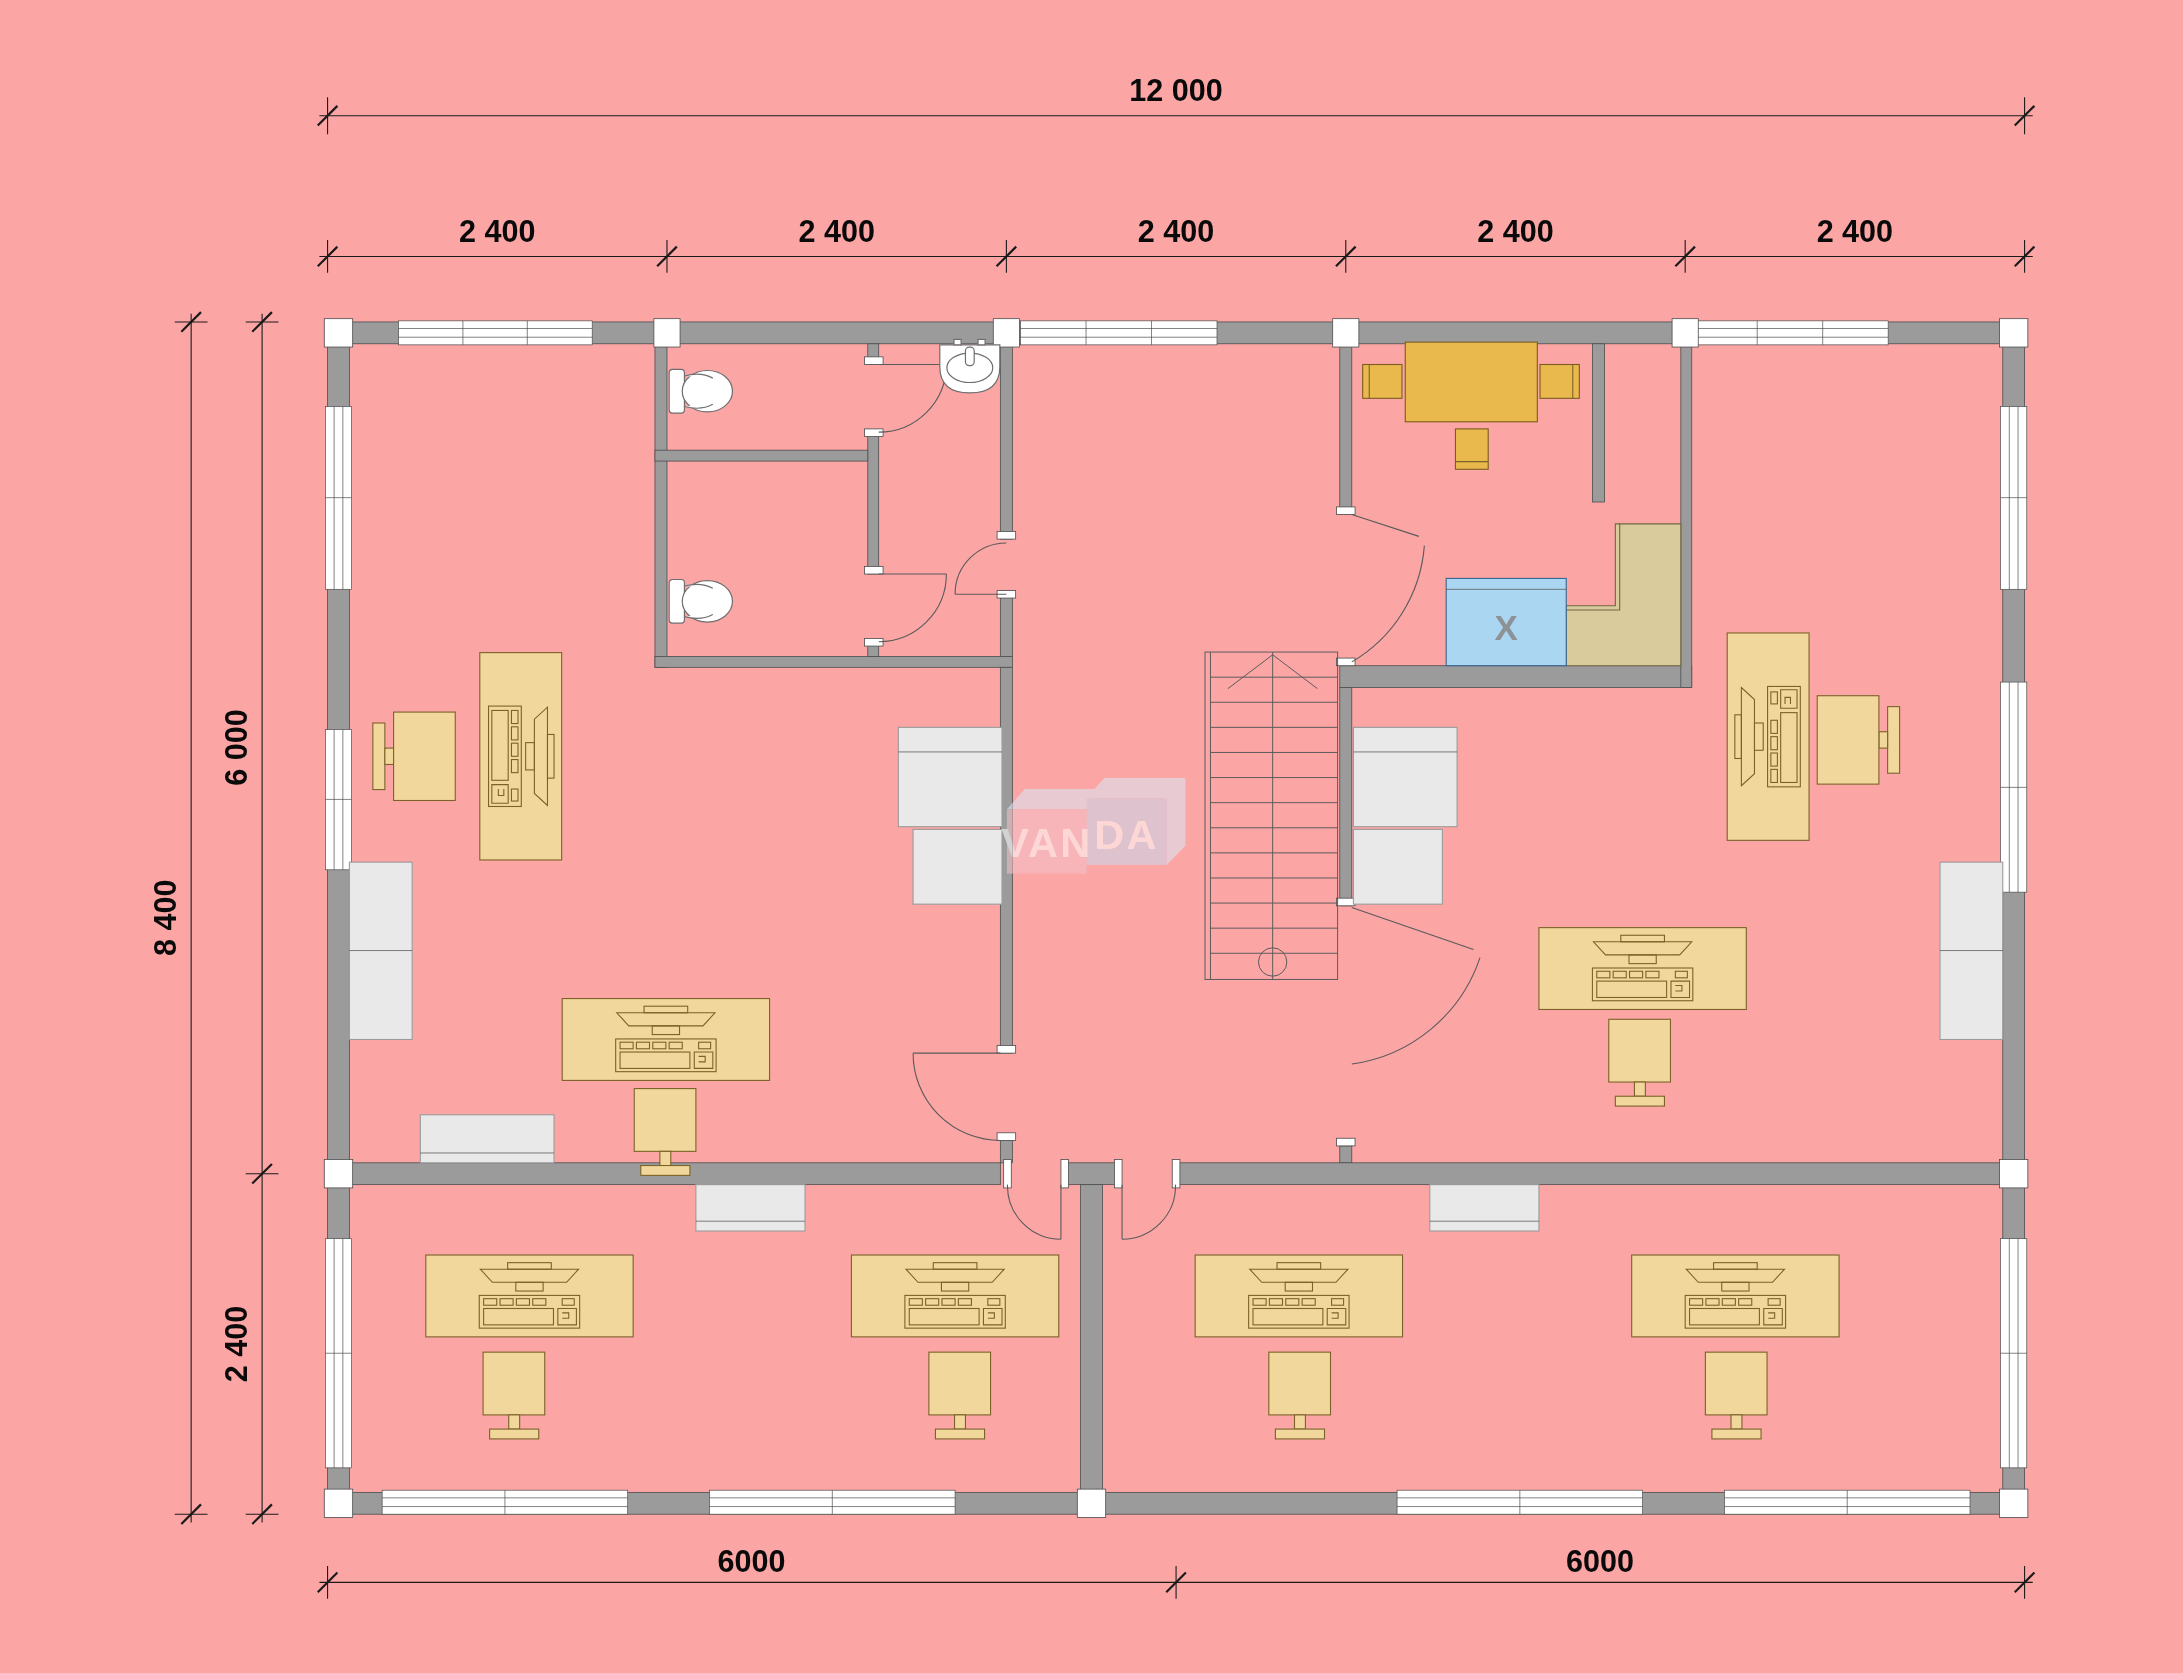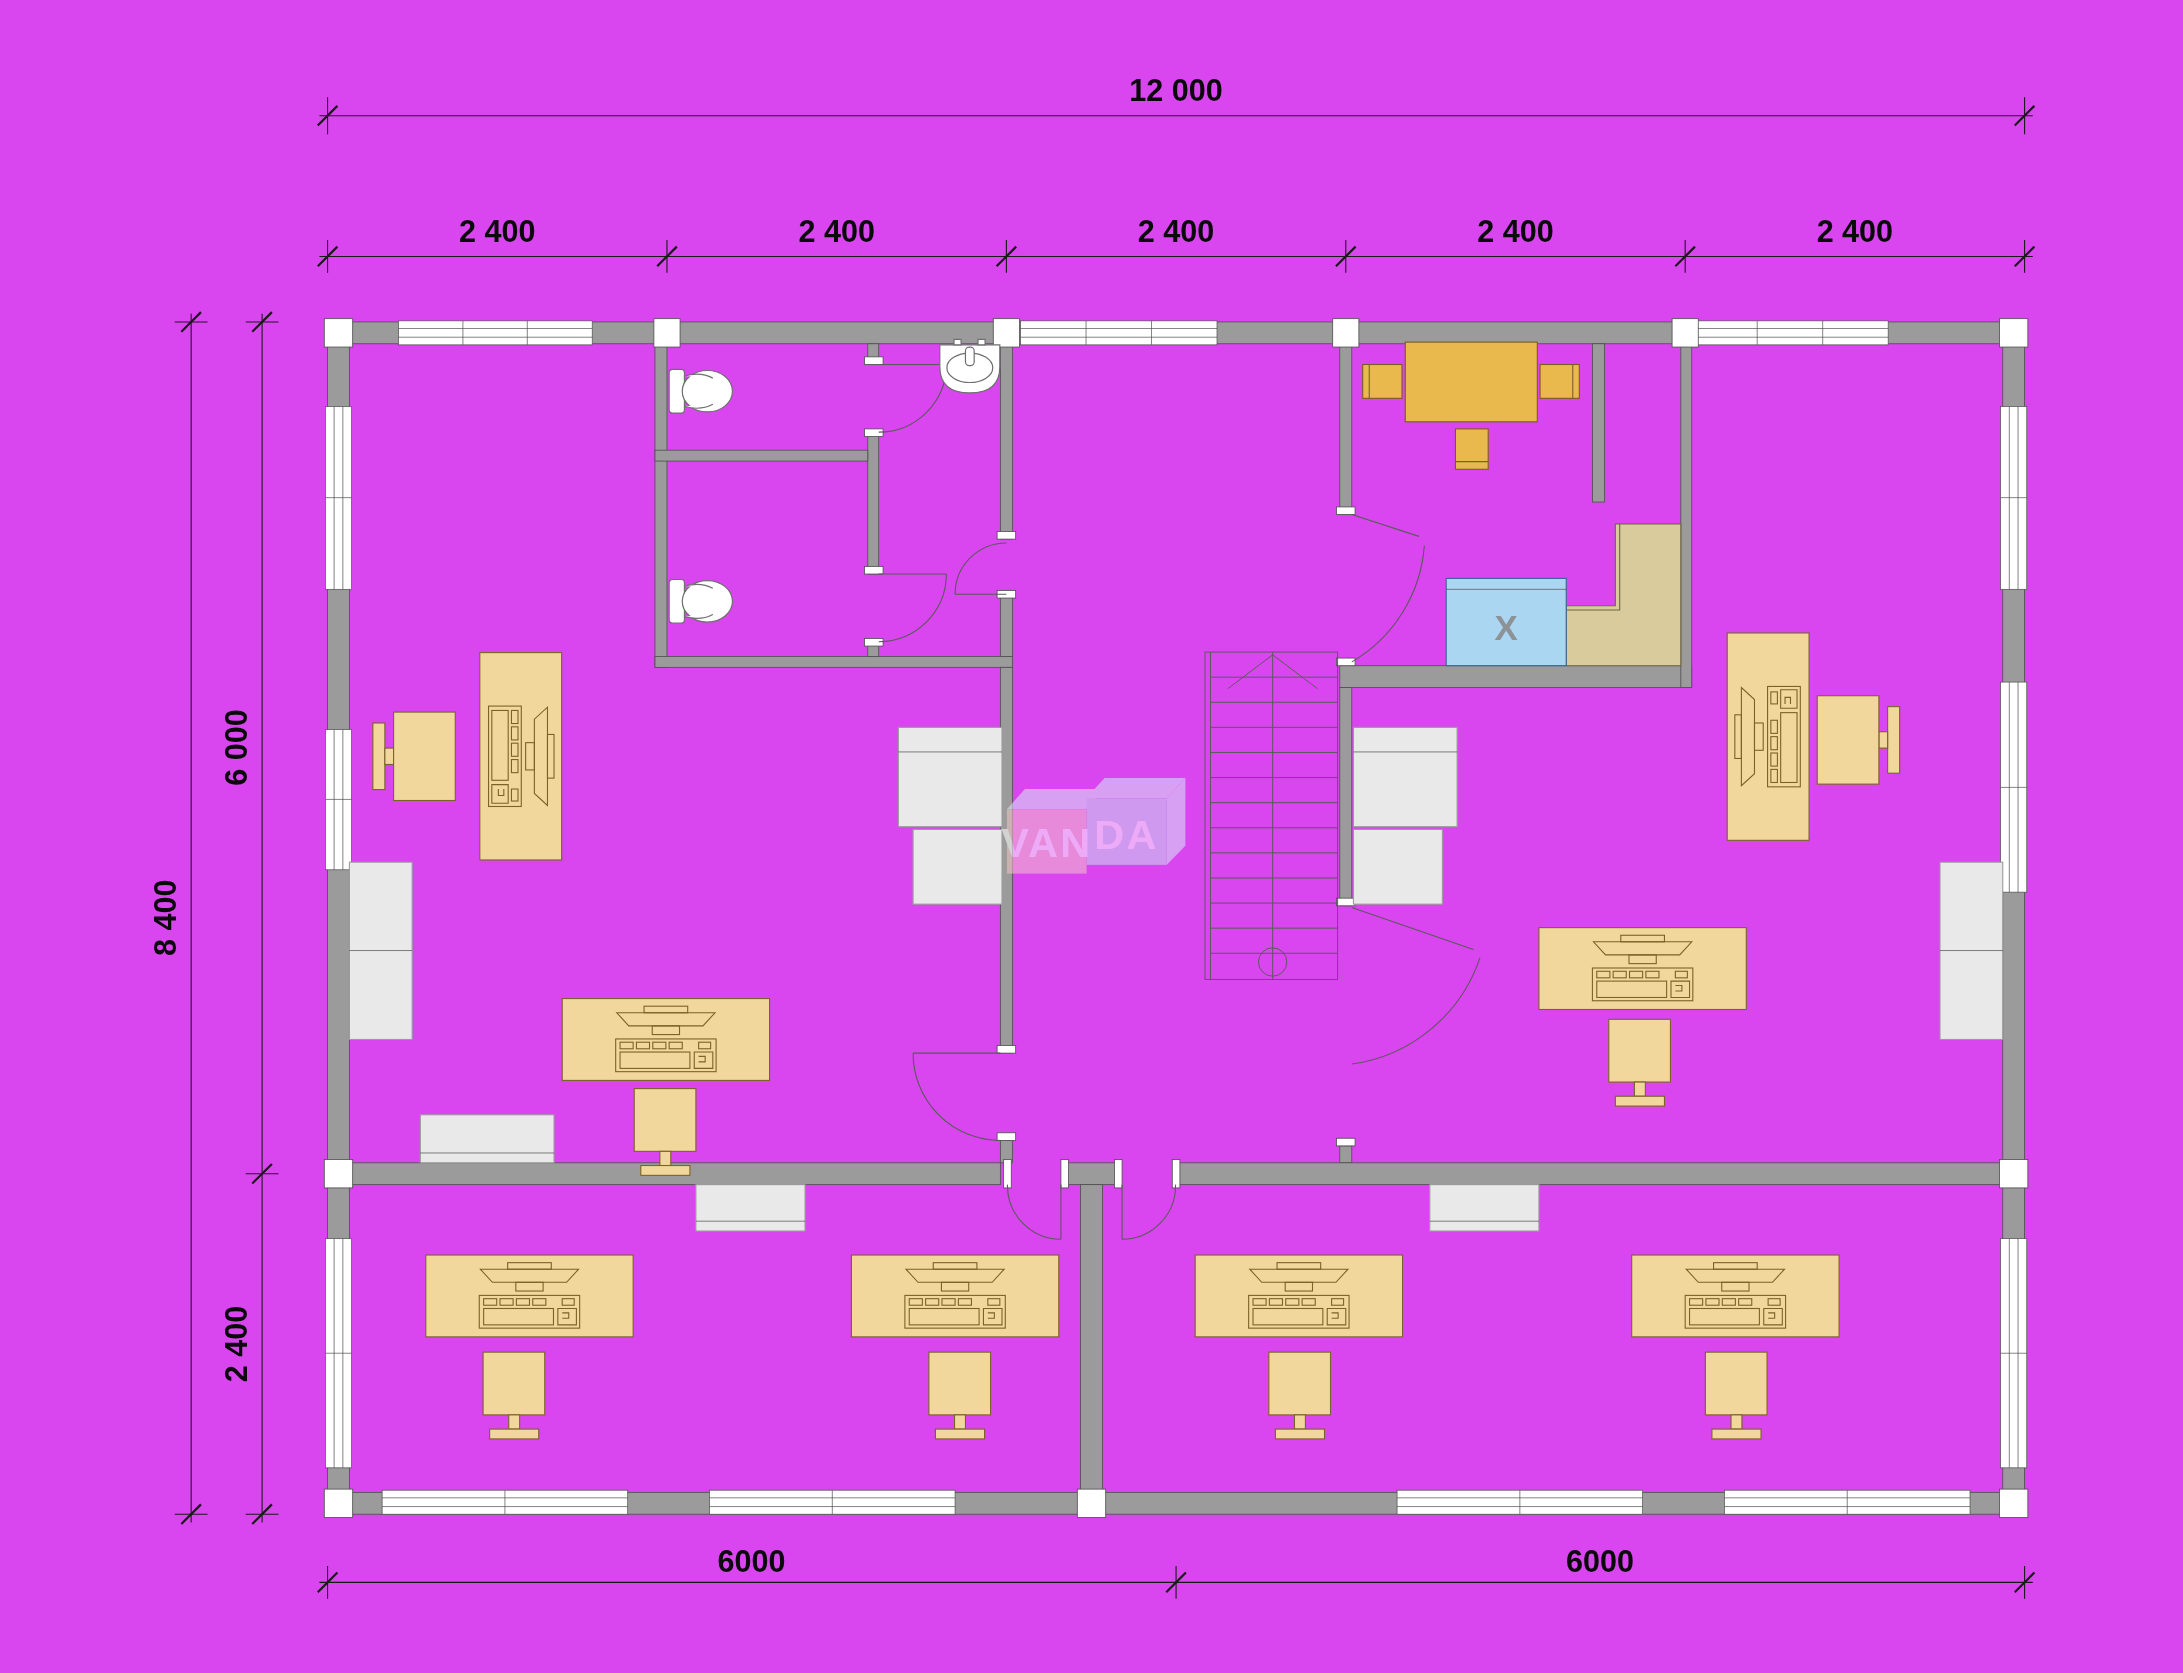--- a/index.html
+++ b/index.html
@@ -1,16 +1,16 @@
 <!DOCTYPE html>
 <html style="--wall: #9b9b9b; --wall-edge: #4f4f4f; --furn: #f2d79c; --furn-edge: #7a6228; --table: #eab94d; --table-edge: #7a5c1e; --gray-furn: #e9e9e9; --gray-edge: #9b9b9b; --blue: #abd6f2; --blue-edge: #36648e; --counter: #d9cb9b; --counter-edge: #6f6742; --logo-pink: #f3c3ca; --logo-blue: #c6ddf0; --logo-shadow: #d8ebf8;font-size:8.7px"><head>
 <meta charset="utf-8">
 <style>
   html,body{margin:0;padding:0;background:#fff;}
-  #plan-root{position:relative;width:2183px;height:1673px;background:#d946ef;overflow:hidden;}
+  #plan-root{position:relative;width:2183px;height:1673px;background:#fca5a5;overflow:hidden;}
   svg{display:block;width:100%;height:100%;}
   .wall{fill:var(--wall);stroke:var(--wall-edge);stroke-width:1.5;}
   .pier{fill:#fff;stroke:var(--wall-edge);stroke-width:1.5;}
   .jamb{fill:#fff;stroke:var(--wall-edge);stroke-width:1.5;}
   .win{fill:#fff;stroke:var(--wall-edge);stroke-width:1.3;}
   .winline{stroke:var(--wall-edge);stroke-width:1.3;fill:none;}
   .door{fill:none;stroke:#5a5a5a;stroke-width:2;}
   .fixture{fill:#fff;stroke:#6e6e6e;stroke-width:2.2;}
   .furn{fill:var(--furn);stroke:var(--furn-edge);stroke-width:2;}
   .furnline{fill:none;stroke:var(--furn-edge);stroke-width:2;}

